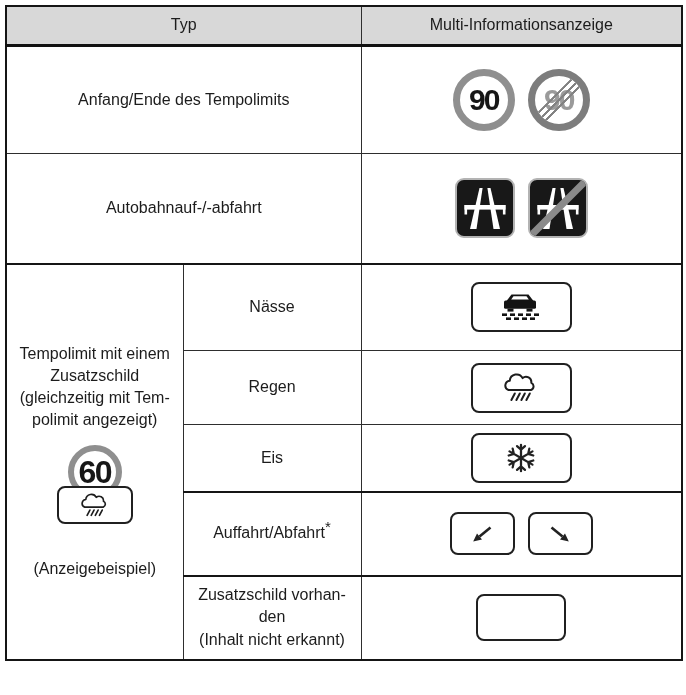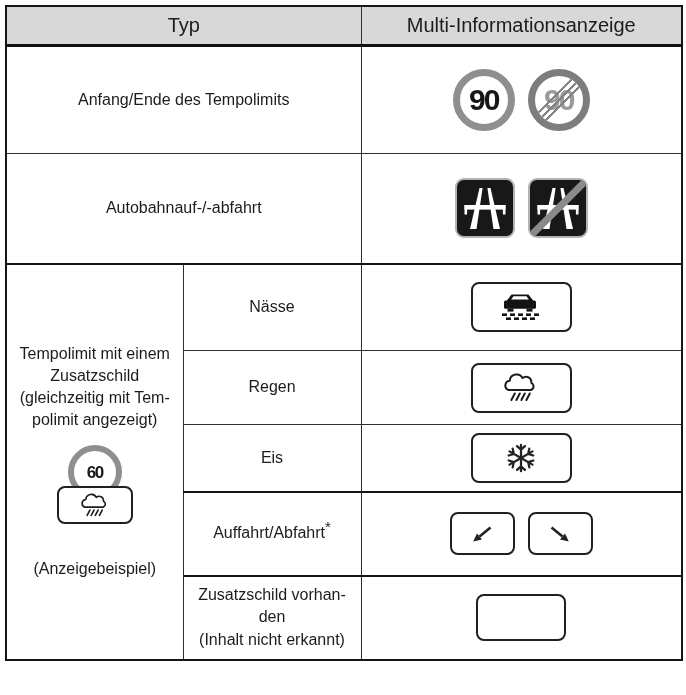--- a/index.html
+++ b/index.html
@@ -14,21 +14,21 @@
     border-collapse:collapse;table-layout:fixed;
     border:2.5px solid var(--border,#151515);
   }
   td{
     border:1px solid #2e2e2e;
     text-align:center;vertical-align:middle;
     padding:2px 4px;font-size:16px;line-height:1.38;
   }
   tr.r-head td{
     background:var(--header-bg,#d8d8d8);
-    height:33px;border-bottom:3px solid #111;font-size:20px;
+    height:33px;border-bottom:3px solid #111;font-size:16px;
   }
   tr.r1{height:108px;margin-left:36px;}
   tr.r2{height:110px;}
   tr.r3{height:87px;}
   tr.r4{height:74px;}
   tr.r5{height:67px;}
   tr.r6{height:84px;}
   tr.r7{height:84px;}
   tr.r2 td{border-bottom:2.5px solid #151515;}
   tr.r5 td{border-bottom:2.5px solid #151515;}
@@ -48,21 +48,21 @@
     color:var(--ink,#161616);line-height:1;
   }
   .circle-sign.end{border-color:#7d7d7d;}
   .circle-sign.end .num{color:#9a9a9a;}
   .hatchband{
     position:absolute;left:-15%;top:36%;width:130%;height:28%;
     transform:rotate(-45deg);
     background:repeating-linear-gradient(0deg,#828282 0 2px,rgba(0,0,0,0) 2px 5.5px);
   }
   .circle-sign.sm{width:42px;height:42px;border-width:6.5px;}
-  .circle-sign.sm .num{font-size:17px;letter-spacing:-1.5px;}
+  .circle-sign.sm .num{font-size:32px;letter-spacing:-1.5px;}
 
   
   .mw{
     position:relative;width:56px;height:56px;background:#181818;
     border:2px solid #b3b3b3;border-radius:9px;overflow:hidden;
     display:flex;align-items:center;justify-content:center;flex:0 0 auto;
   }
   .mw svg{display:block;}
   .mw .stripe{
     position:absolute;left:-25%;top:calc(50% - 3.5px);width:150%;height:7px;

